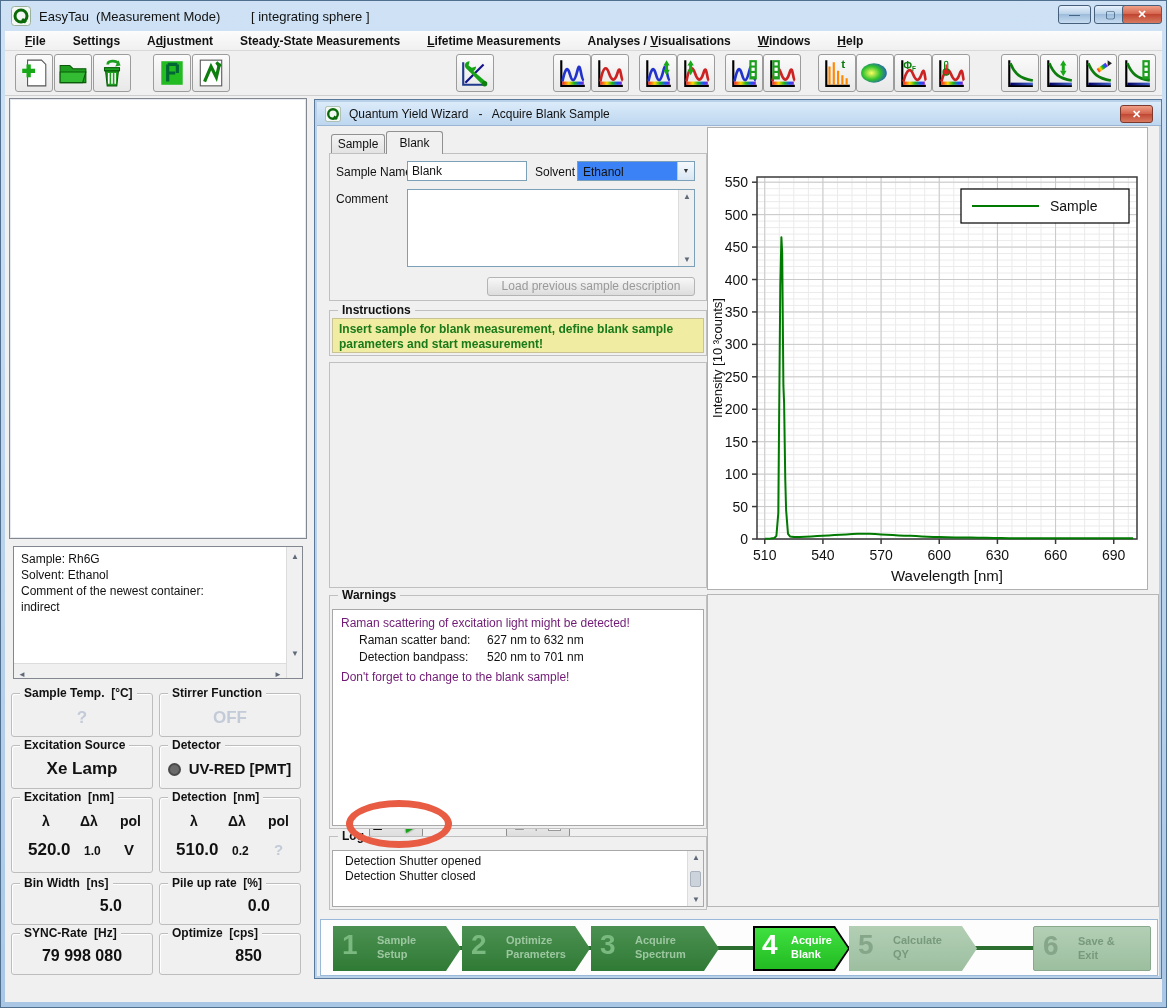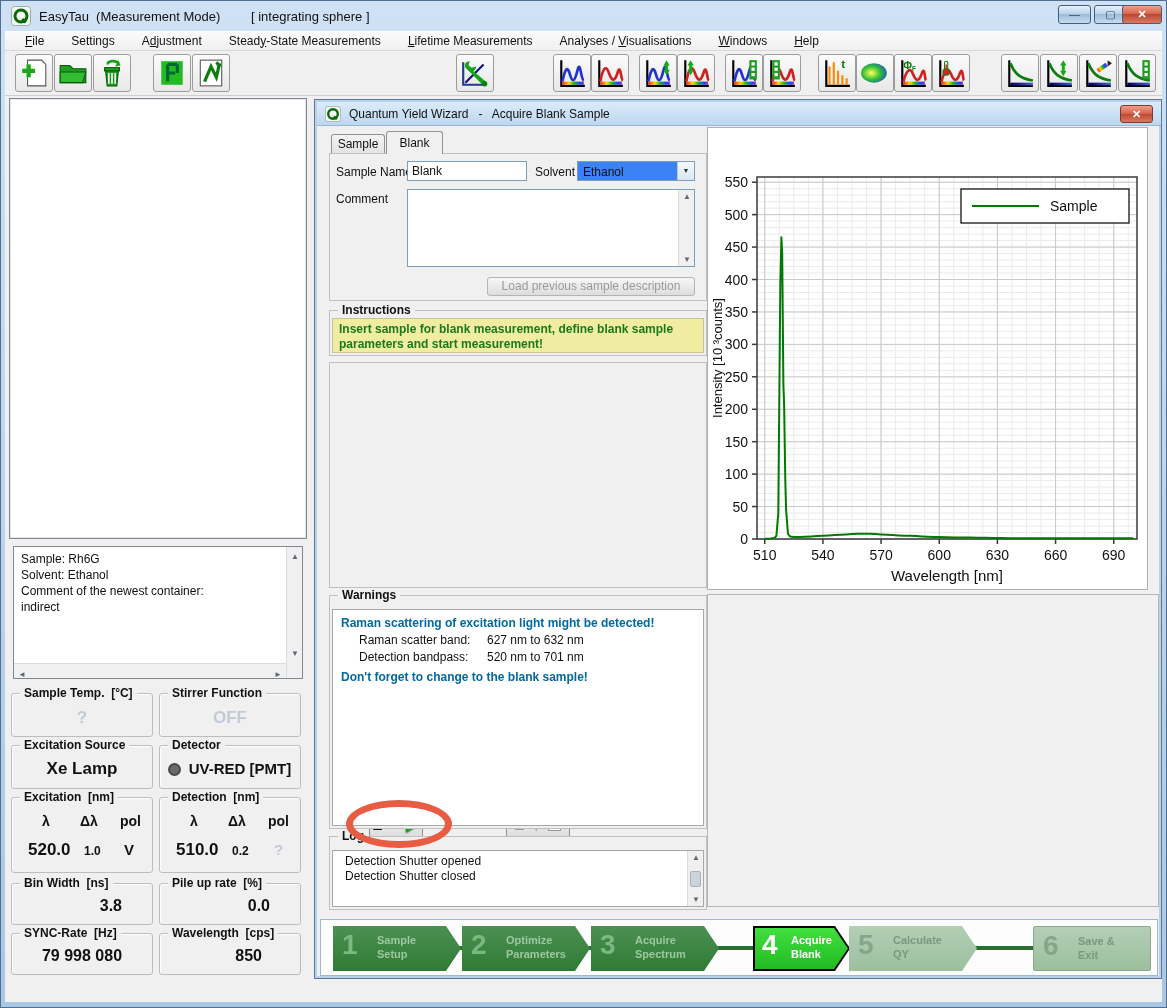--- a/index.html
+++ b/index.html
@@ -15,21 +15,21 @@
   .app-icon { position:absolute; left:10px; top:5px; width:20px; height:20px; }
   .cap-btn { position:absolute; top:4px; height:19px; width:33px; border:1px solid #46607c; border-radius:3px;
              background:linear-gradient(#e7f1fb,#b6cfe8 50%,#9dbcdc 50%,#c8dcf0); color:#284a66;
              font-size:11px; text-align:center; line-height:17px; }
   .cap-btn.close { width:40px; background:linear-gradient(#f0a088,#d2614a 50%,#c04632 50%,#d87a60); color:#fff; font-weight:bold; }
 
   
   .menubar { position:absolute; left:4px; top:30px; width:1157px; height:20px;
              background:linear-gradient(#fcfcfc,#f0f0f0); border-bottom:1px solid #d8d8d8;
              display:flex; align-items:center; padding-left:20px; gap:27px; }
-  .menu-item { font-size:12px; color:#111; white-space:pre; cursor:default; }
+  .menu-item { font-size:12px; color:#111; white-space:pre; cursor:default;font-weight:bold; }
   .menu-item .u { text-decoration:underline; }
 
   
   .toolbar { position:absolute; left:4px; top:50px; width:1157px; height:45px; background:#f0f0f0;
              border-bottom:1px solid #cfcfcf; }
   .tbtn { position:absolute; top:3px; width:38px; height:38px; background:linear-gradient(#fbfbfb,#e8e8e8);
           border:1px solid #9c9c9c; border-radius:3px; display:flex; align-items:center; justify-content:center; }
   .tbtn svg { width:30px; height:30px; }
 
   
@@ -69,21 +69,21 @@
   .combo { position:absolute; background:#3b82f6; border:1px solid #7ba0b8; font-size:12px; color:#111; }
   .combo .val { position:absolute; left:5px; top:3px; }
   .combo .arrow { position:absolute; right:0; top:0; width:17px; height:100%; background:linear-gradient(#f5f9fd,#d8e6f2);
                   border-left:1px solid #b5cbdc; font-size:7px; color:#333; text-align:center; line-height:18px; }
   .btn { position:absolute; background:linear-gradient(#f7f7f7,#dddddd); border:1px solid #8e8e8e; border-radius:3px;
          font-size:12px; color:#111; text-align:center; }
   .btn.disabled { color:#9a9a9a; border-color:#b4b4b4; }
   .instr-box { position:absolute; background:#f0eda2; border:1px solid #c8c294; font-size:12px; font-weight:bold;
                color:#1a7a1a; padding:3px 6px; line-height:15px; }
   .warn-box { position:absolute; background:#fff; border:1px solid #a8a8a8; font-size:12px; padding:6px 8px; }
-  .warn-red { color:#0369a1; font-weight:bold; margin-bottom:3px; }
+  .warn-red { color:#701a75; font-weight:normal; margin-bottom:3px; }
   .warn-row { color:#111; padding-left:18px; margin-top:3px; }
   .warn-row .wl { display:inline-block; width:128px; }
   .log-box { position:absolute; background:#fff; border:1px solid #a8a8a8; font-size:12px; color:#111; padding:3px 20px 3px 4px; }
   .log-line { padding-left:8px; line-height:15px; }
   .log-line.bold { padding-left:0; font-weight:bold; }
 
   .start-btn { left:39px; top:446px; width:54px; height:29px; font-size:13px; line-height:27px; font-weight:normal; }
   .play-tri { display:inline-block; width:0; height:0; border-left:13px solid #17a317; border-top:8px solid transparent;
               border-bottom:8px solid transparent; vertical-align:middle; margin-left:5px; filter:drop-shadow(0 0 1px #0a5a0a); }
   .stop-btn { left:176px; top:446px; width:64px; height:29px; font-size:13px; line-height:27px; color:#9a9a9a; }
@@ -394,33 +394,33 @@
     <span class="lam-head" style="left:30px;top:15px">λ</span>
     <span class="lam-head" style="left:68px;top:15px">Δλ</span>
     <span class="lam-head" style="left:108px;top:15px">pol</span>
     <span class="lam-val" style="left:16px;top:42px;font-size:17px">510.0</span>
     <span class="lam-val" style="left:72px;top:46px;font-size:12px">0.2</span>
     <span class="lam-val muted" style="left:114px;top:43px;font-size:15px">?</span>
   </div>
 
   <div class="grp" style="left:10px;top:882px;width:142px;height:42px">
     <span class="grp-label">Bin Width  [ns]</span>
-    <div class="grp-val" style="top:13px;font-size:16px;text-align:right;padding-right:30px">3.8</div>
+    <div class="grp-val" style="top:13px;font-size:16px;text-align:right;padding-right:30px">5.0</div>
   </div>
   <div class="grp" style="left:158px;top:882px;width:142px;height:42px">
     <span class="grp-label">Pile up rate  [%]</span>
     <div class="grp-val" style="top:13px;font-size:16px;text-align:right;padding-right:30px">0.0</div>
   </div>
 
   <div class="grp" style="left:10px;top:932px;width:142px;height:42px">
     <span class="grp-label">SYNC-Rate  [Hz]</span>
     <div class="grp-val" style="top:13px;font-size:16px">79 998 080</div>
   </div>
   <div class="grp" style="left:158px;top:932px;width:142px;height:42px">
-    <span class="grp-label">Wavelength  [cps]</span>
+    <span class="grp-label">Optimize  [cps]</span>
     <div class="grp-val" style="top:13px;font-size:16px;text-align:right;padding-right:38px">850</div>
   </div>
 
   <div class="wizard">
     <div class="wiz-titlebar">
       <svg style="position:absolute;left:8px;top:4px;width:16px;height:16px" viewBox="0 0 20 20">
         <rect x="0.5" y="0.5" width="19" height="19" rx="3" fill="#f4f8f4" stroke="#9ab09a"></rect>
         <circle cx="10" cy="10" r="6" fill="none" stroke="#0a6a0a" stroke-width="3"></circle>
         <rect x="12" y="12" width="5" height="3" fill="#0a6a0a" transform="rotate(40 12 12)"></rect>
       </svg>

